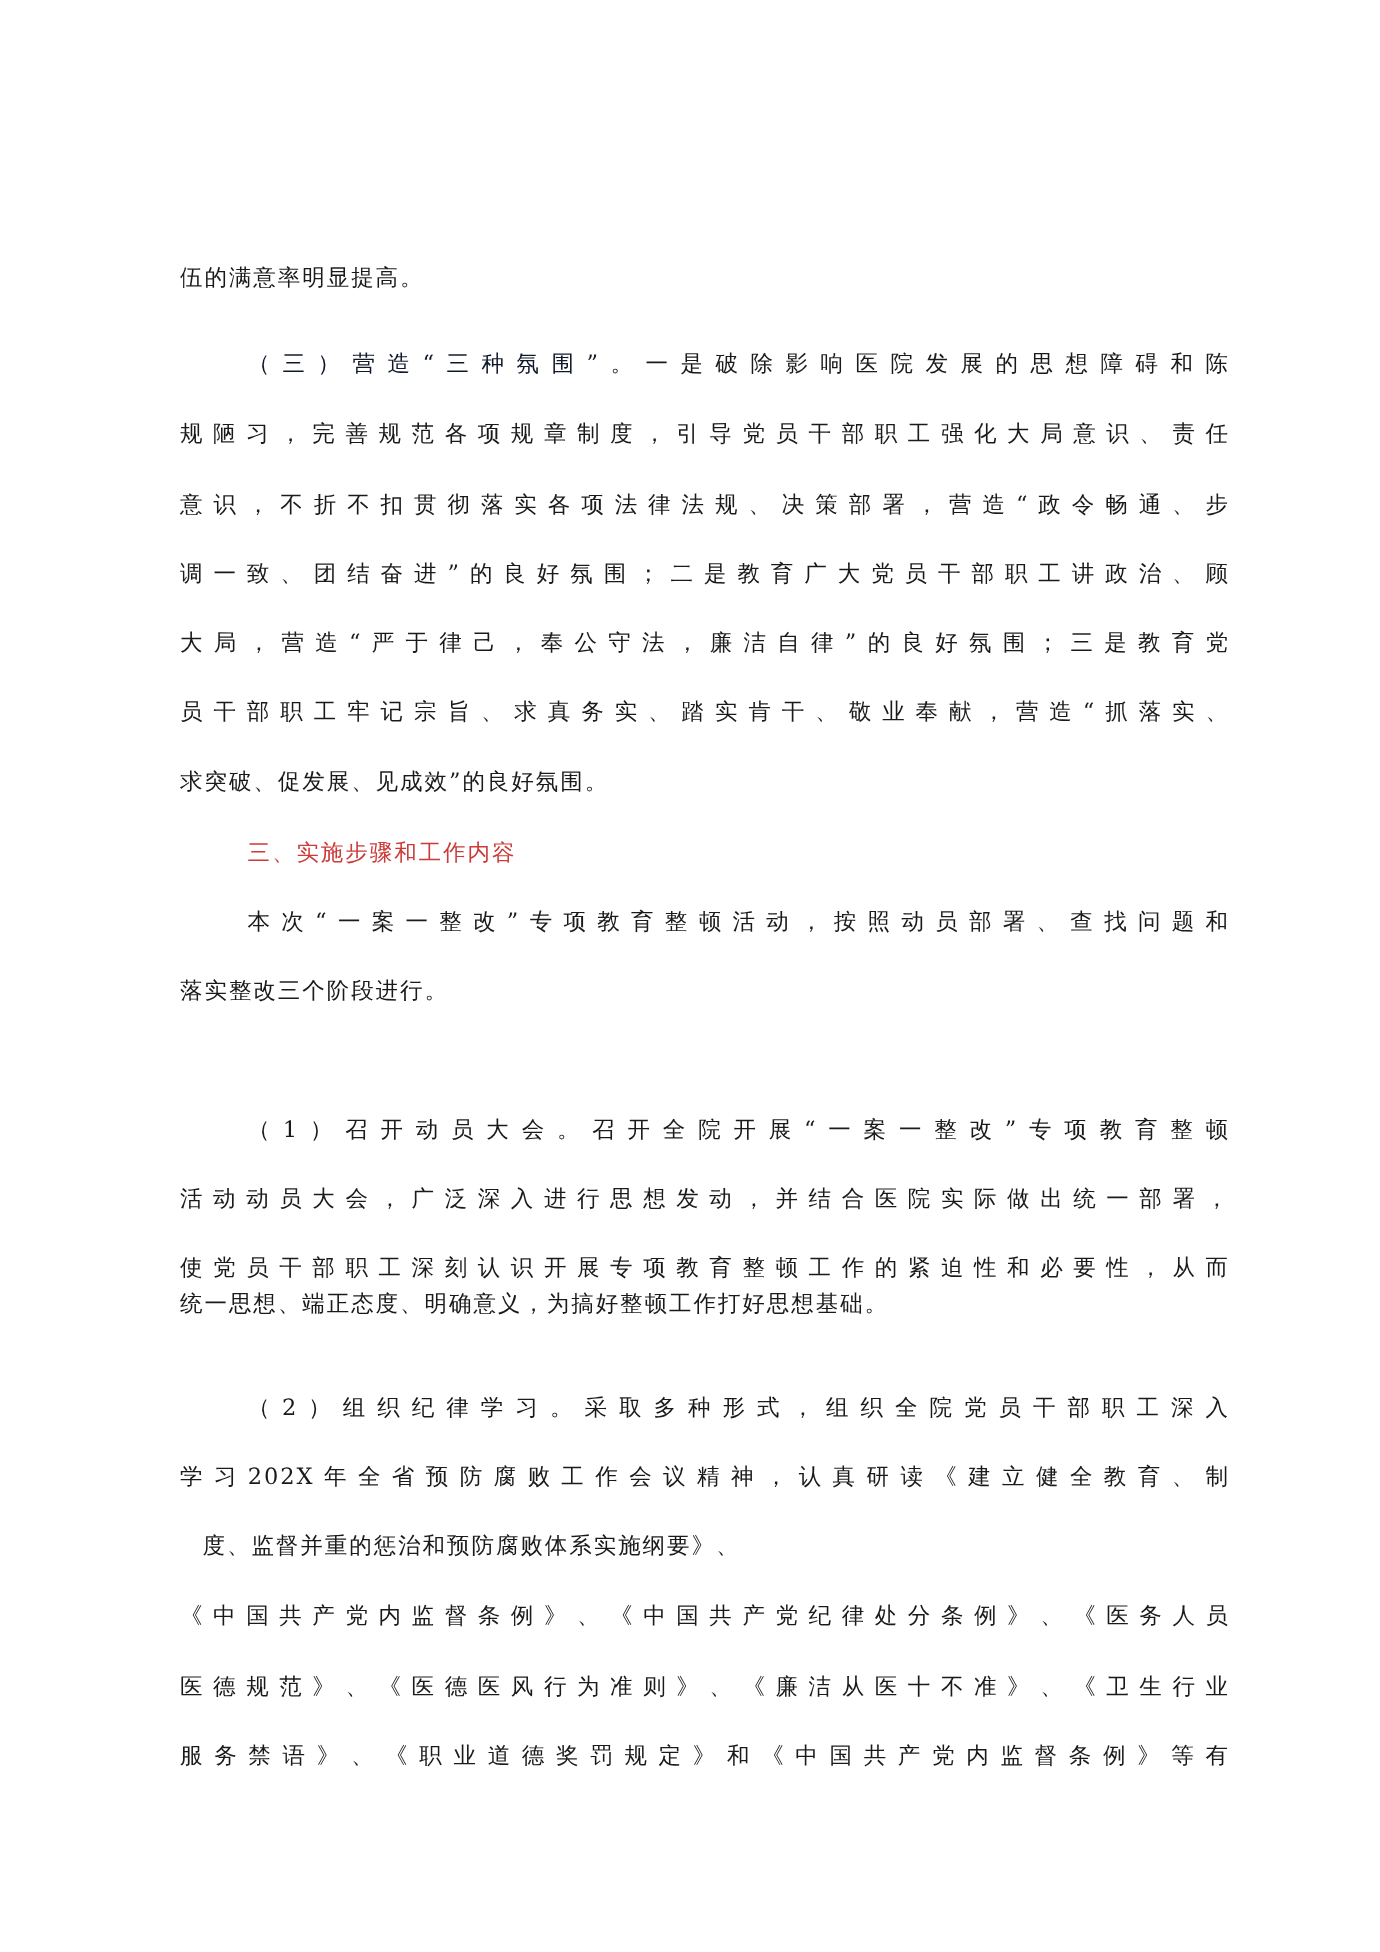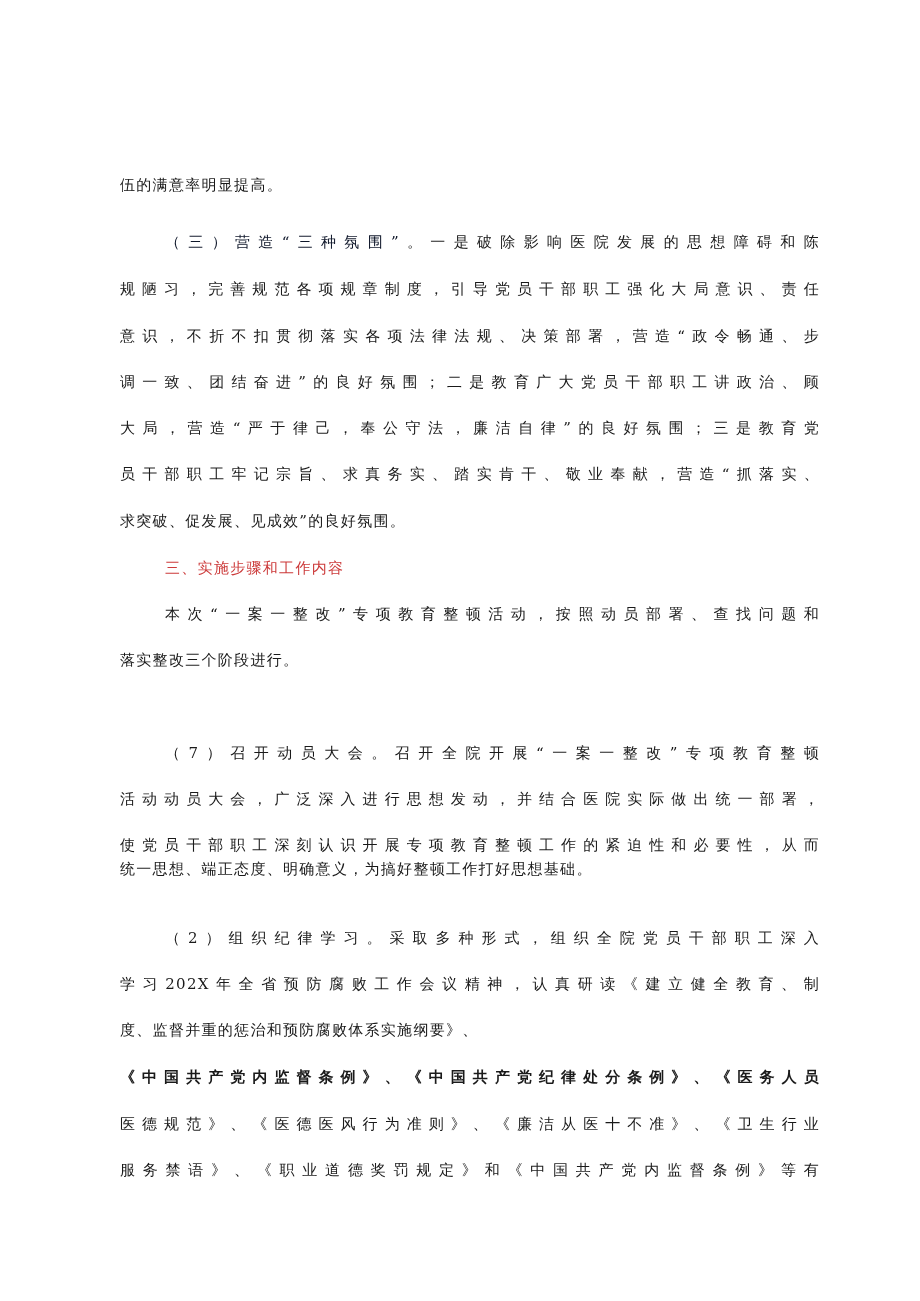--- a/index.html
+++ b/index.html
@@ -55,25 +55,25 @@
   <div class="line justify" style="top:415px;">大局，营造“严于律己，奉公守法，廉洁自律”的良好氛围；三是教育党</div>
   <div class="line justify" style="top:461px;">员干部职工牢记宗旨、求真务实、踏实肯干、敬业奉献，营造“抓落实、</div>
   <div class="line" style="top:508px;">求突破、促发展、见成效”的良好氛围。</div>
 
   <div class="line indent red" style="top:555px;">三、实施步骤和工作内容</div>
 
   <div class="line indent justify" style="top:601px;">本次“一案一整改”专项教育整顿活动，按照动员部署、查找问题和</div>
   <div class="line" style="top:647px;">落实整改三个阶段进行。</div>
 
 
-  <div class="line indent justify" style="top:740px;">（7）召开动员大会。召开全院开展“一案一整改”专项教育整顿</div>
+  <div class="line indent justify" style="top:740px;">（1）召开动员大会。召开全院开展“一案一整改”专项教育整顿</div>
   <div class="line justify" style="top:786px;">活动动员大会，广泛深入进行思想发动，并结合医院实际做出统一部署，</div>
   <div class="line justify" style="top:832px;">使党员干部职工深刻认识开展专项教育整顿工作的紧迫性和必要性，从而</div>
   <div class="line" style="top:856px;">统一思想、端正态度、明确意义，为搞好整顿工作打好思想基础。</div>
 
   <div class="line indent justify" style="top:925px;">（2）组织纪律学习。采取多种形式，组织全院党员干部职工深入</div>
   <div class="line justify" style="top:971px;">学习202X年全省预防腐败工作会议精神，认真研读《建立健全教育、制</div>
-  <div class="line" style="top:1017px;">度、监督并重的惩治和预防腐败体系实施纲要》、</div>
-  <div class="line justify" style="top:1064px;font-weight:bold;">《中国共产党内监督条例》、《中国共产党纪律处分条例》、《医务人员</div>
+  <div class="line" style="top:1017px;margin-left:15px;">度、监督并重的惩治和预防腐败体系实施纲要》、</div>
+  <div class="line justify" style="top:1064px;">《中国共产党内监督条例》、《中国共产党纪律处分条例》、《医务人员</div>
   <div class="line justify" style="top:1111px;">医德规范》、《医德医风行为准则》、《廉洁从医十不准》、《卫生行业</div>
   <div class="line justify" style="top:1157px;">服务禁语》、《职业道德奖罚规定》和《中国共产党内监督条例》等有</div>
 
 </div>
 
 </body></html>

